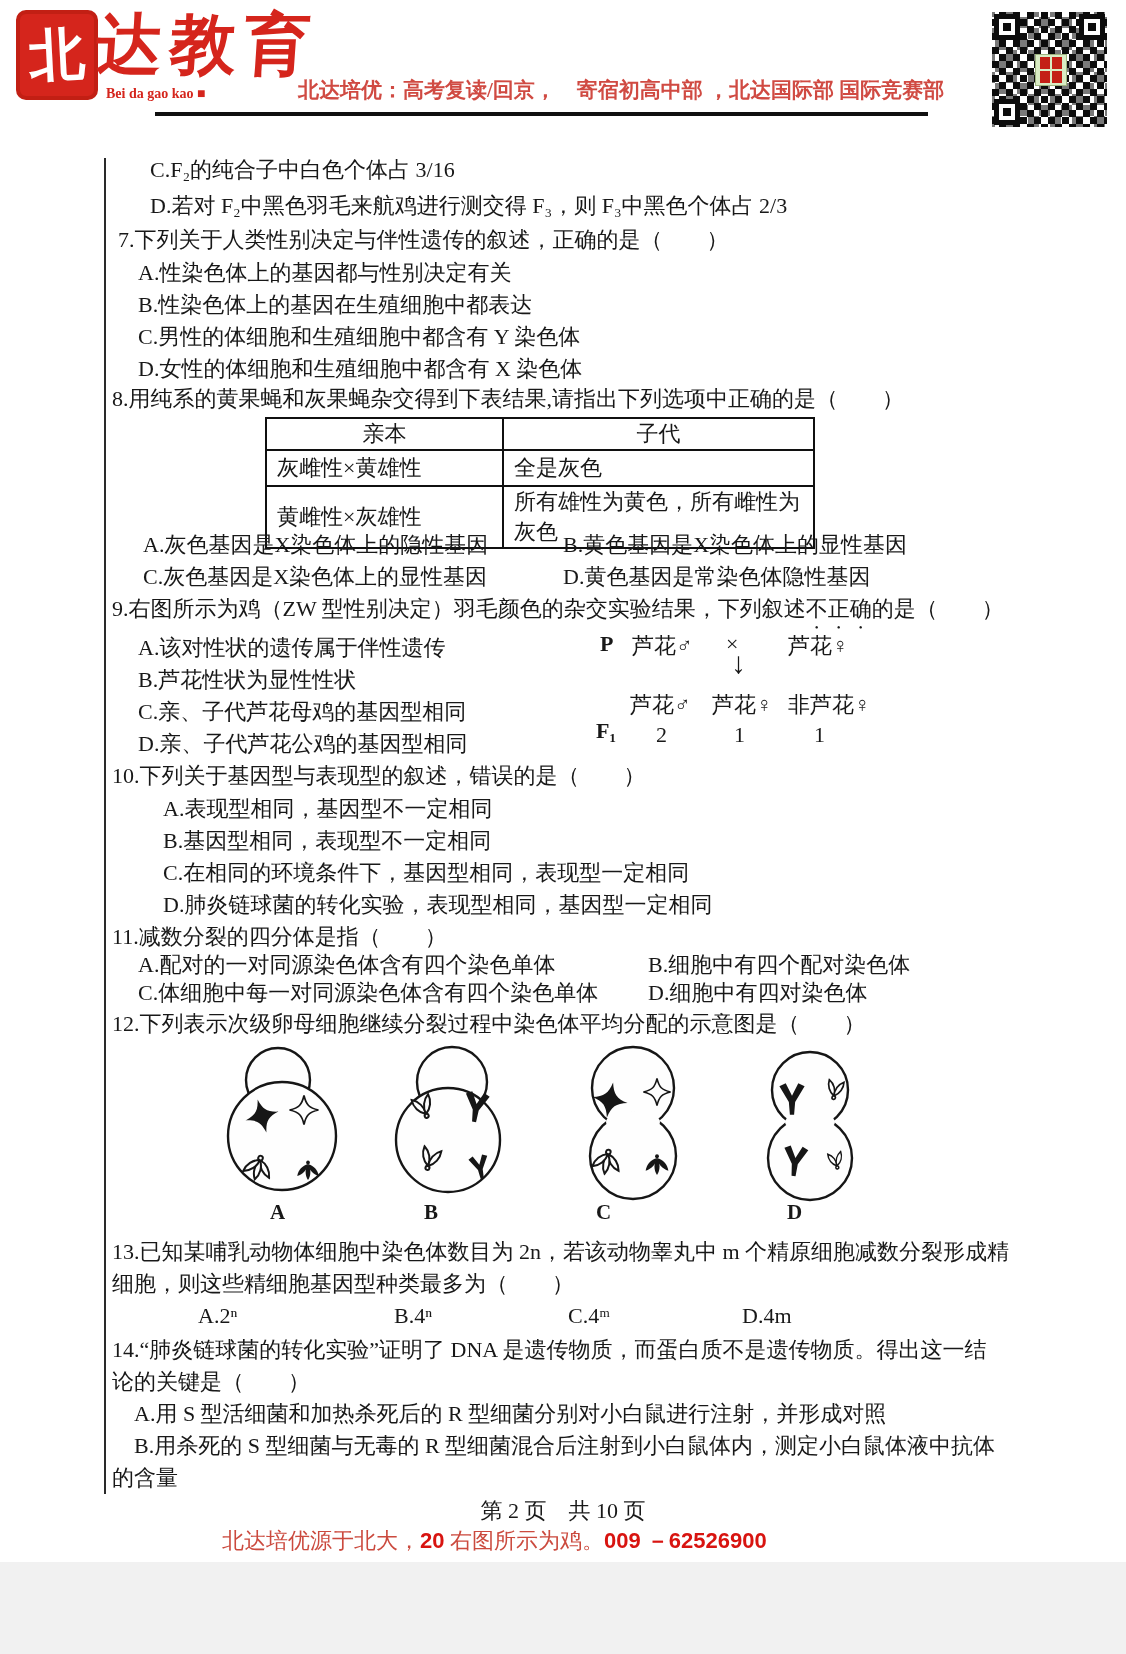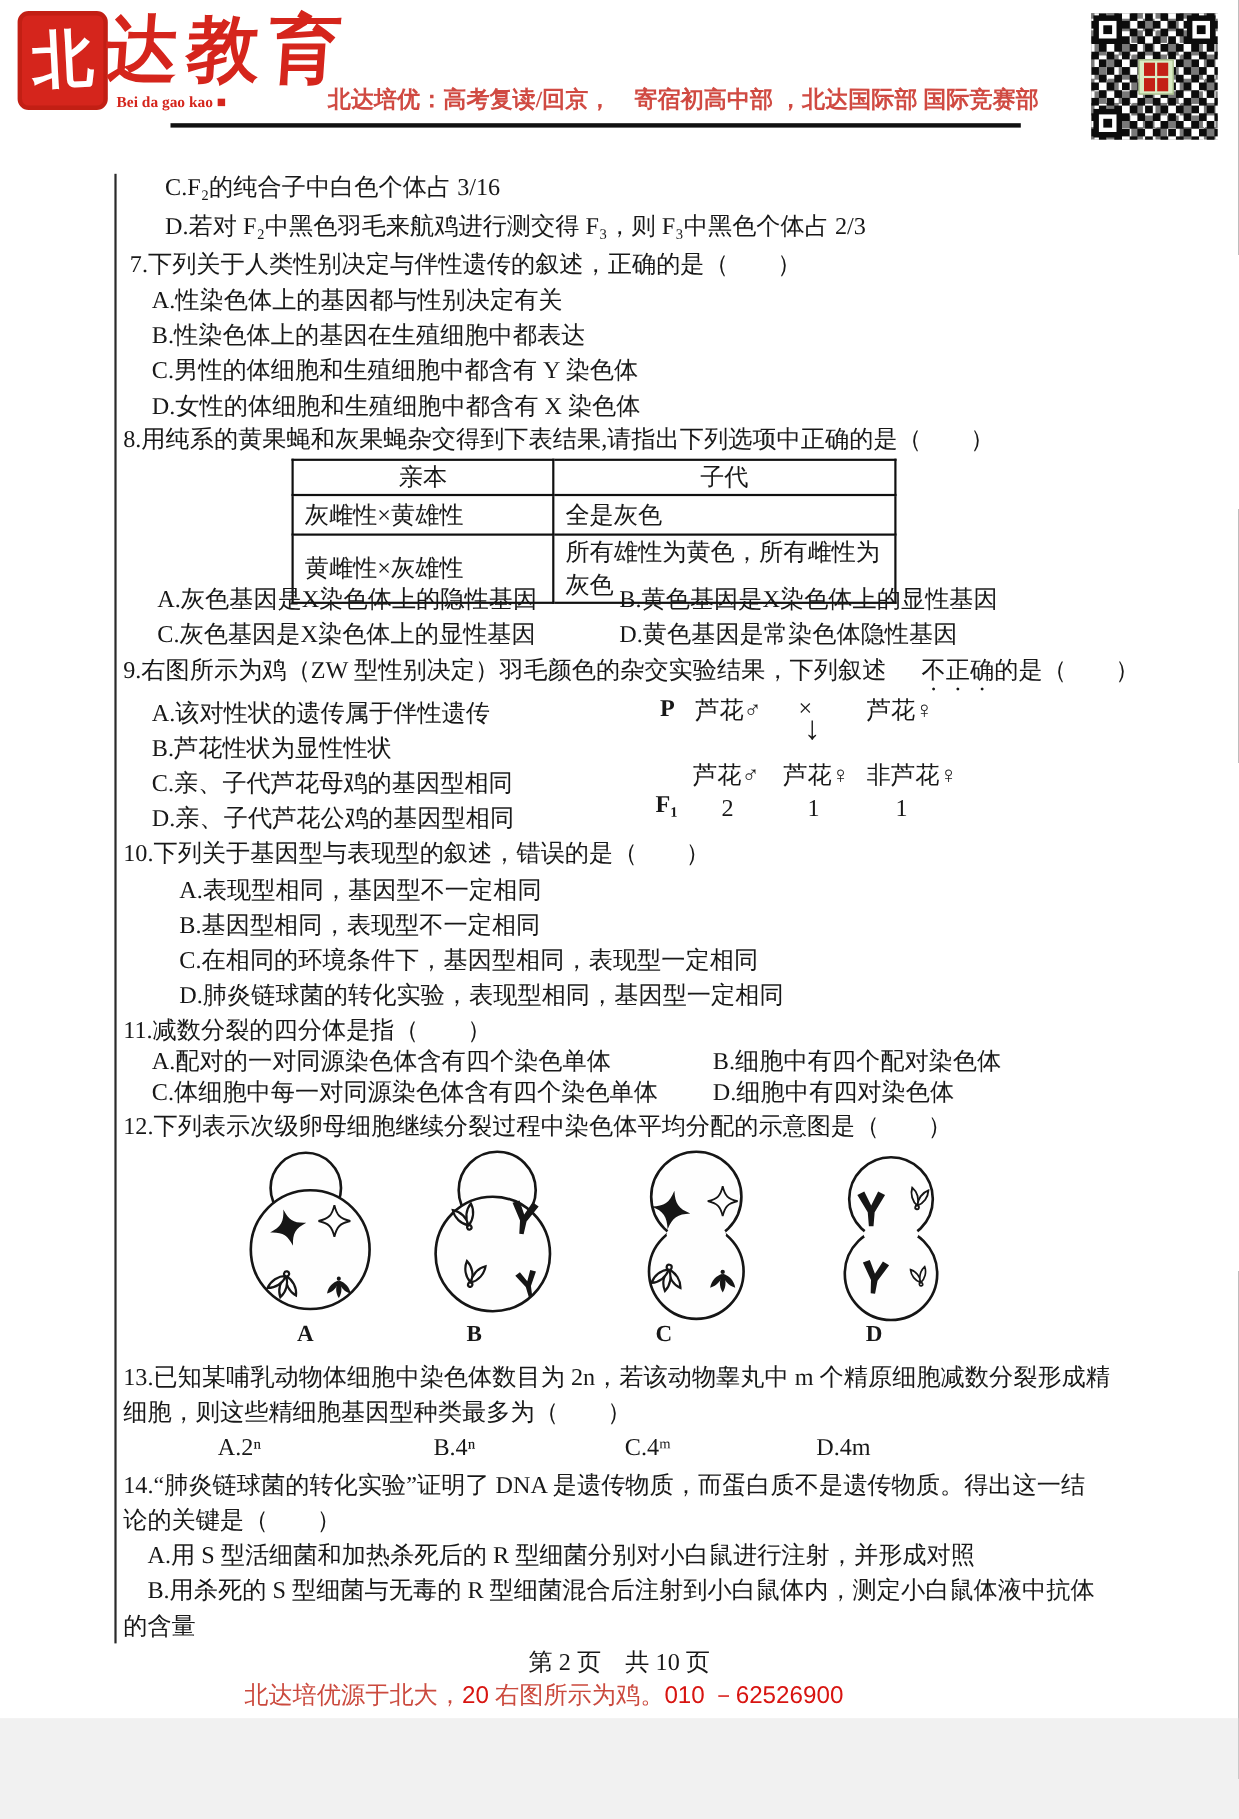--- a/index.html
+++ b/index.html
@@ -21,41 +21,41 @@
   .qr .noise{position:absolute;inset:0;background:repeating-conic-gradient(transparent 0% 25%, #0c0c0c 0% 50%) 3px 5px/22px 22px;opacity:.55;}
   .finder{position:absolute;width:26px;height:26px;background:#0c0c0c;}
   .finder i{position:absolute;left:5px;top:5px;width:16px;height:16px;background:#fff;display:block;}
   .finder i b{position:absolute;left:4px;top:4px;width:8px;height:8px;background:#0c0c0c;display:block;}
   .qr-logo{position:absolute;left:43px;top:42px;width:30px;height:30px;background:#d9ecc4;border:1px solid #9db37f;
            display:grid;grid-template-columns:10px 10px;grid-template-rows:12px 12px;gap:2px;justify-content:center;align-content:center;}
   .qr-logo em{background:#c42016;display:block;}
   
   .ln{position:absolute;font-size:22px;line-height:1.25;white-space:nowrap;color:#181818;}
   .emph{text-emphasis:filled dot #181818;-webkit-text-emphasis:filled dot #181818;
-        text-emphasis-position:under right;margin-left:32px;-webkit-text-emphasis-position:under;}
+        text-emphasis-position:under right;-webkit-text-emphasis-position:under;}
   .vline{position:absolute;left:104px;top:158px;width:2px;height:1336px;background:#2a2a2a;}
   
   .qtable{position:absolute;left:265px;top:417px;width:550px;border-collapse:collapse;font-size:22px;}
   .qtable th,.qtable td{border:2px solid #101010;padding:0 10px;font-weight:400;}
   .qtable th{height:30px;text-align:center;}
   .qtable td{height:34px;text-align:left;}
   
   .cross-item{position:absolute;font-size:22px;white-space:nowrap;}
   .cross-arrow{position:absolute;left:731px;top:648px;font-size:30px;line-height:1;}
   
   .cells{position:absolute;left:190px;top:1040px;}
   .cells .cshape{fill:#fefefe;stroke:#161616;stroke-width:2.4;}
   .cells .erase{fill:#fefefe;stroke:none;}
   .solid{fill:#161616;stroke:none;}
   .outline{fill:#fefefe;stroke:#161616;stroke-width:2;}
   .fig-label{position:absolute;font-size:21px;font-weight:700;font-family:"Liberation Serif",serif;}
   
   .pagenum{position:absolute;left:0;right:0;top:1496px;text-align:center;font-size:22px;}
   .slogan{position:absolute;left:222px;top:1526px;font-size:22px;white-space:nowrap;color:#cb4a3e;}
-  .slogan .num{font-family:"Liberation Sans","DejaVu Sans",sans-serif;font-weight:400;color:#d81410;}
+  .slogan .num{font-family:"Liberation Sans","DejaVu Sans",sans-serif;font-weight:700;color:#d81410;}
   .grayband{position:absolute;left:0;top:1562px;width:100%;height:92px;background:#f1f1f1;}
 </style>
 </head>
 <body>
 
 <div class="page">
 
   <div class="seal">
     <span>北</span>
   </div>
@@ -223,16 +223,16 @@
   <div class="ln" style="left:394px;top:1302px;">B.4ⁿ</div>
   <div class="ln" style="left:568px;top:1302px;">C.4ᵐ</div>
   <div class="ln" style="left:742px;top:1302px;">D.4m</div>
   <div class="ln" style="left:112px;top:1336px;">14.“肺炎链球菌的转化实验”证明了 DNA 是遗传物质，而蛋白质不是遗传物质。得出这一结</div>
   <div class="ln" style="left:112px;top:1368px;">论的关键是（　　）</div>
   <div class="ln" style="left:134px;top:1400px;">A.用 S 型活细菌和加热杀死后的 R 型细菌分别对小白鼠进行注射，并形成对照</div>
   <div class="ln" style="left:134px;top:1432px;">B.用杀死的 S 型细菌与无毒的 R 型细菌混合后注射到小白鼠体内，测定小白鼠体液中抗体</div>
   <div class="ln" style="left:112px;top:1464px;">的含量</div>
 
   <div class="pagenum">第 2 页　共 10 页</div>
-  <div class="slogan"><span>北达培优源于北大，</span><span class="num">20</span><span> 右图所示为鸡。</span><span class="num">010 －62526900</span></div>
+  <div class="slogan"><span>北达培优源于北大，</span><span class="num">20</span><span> 右图所示为鸡。</span><span class="num">009 －62526900</span></div>
   <div class="grayband"></div>
 
 </div>
 
 </body></html>

